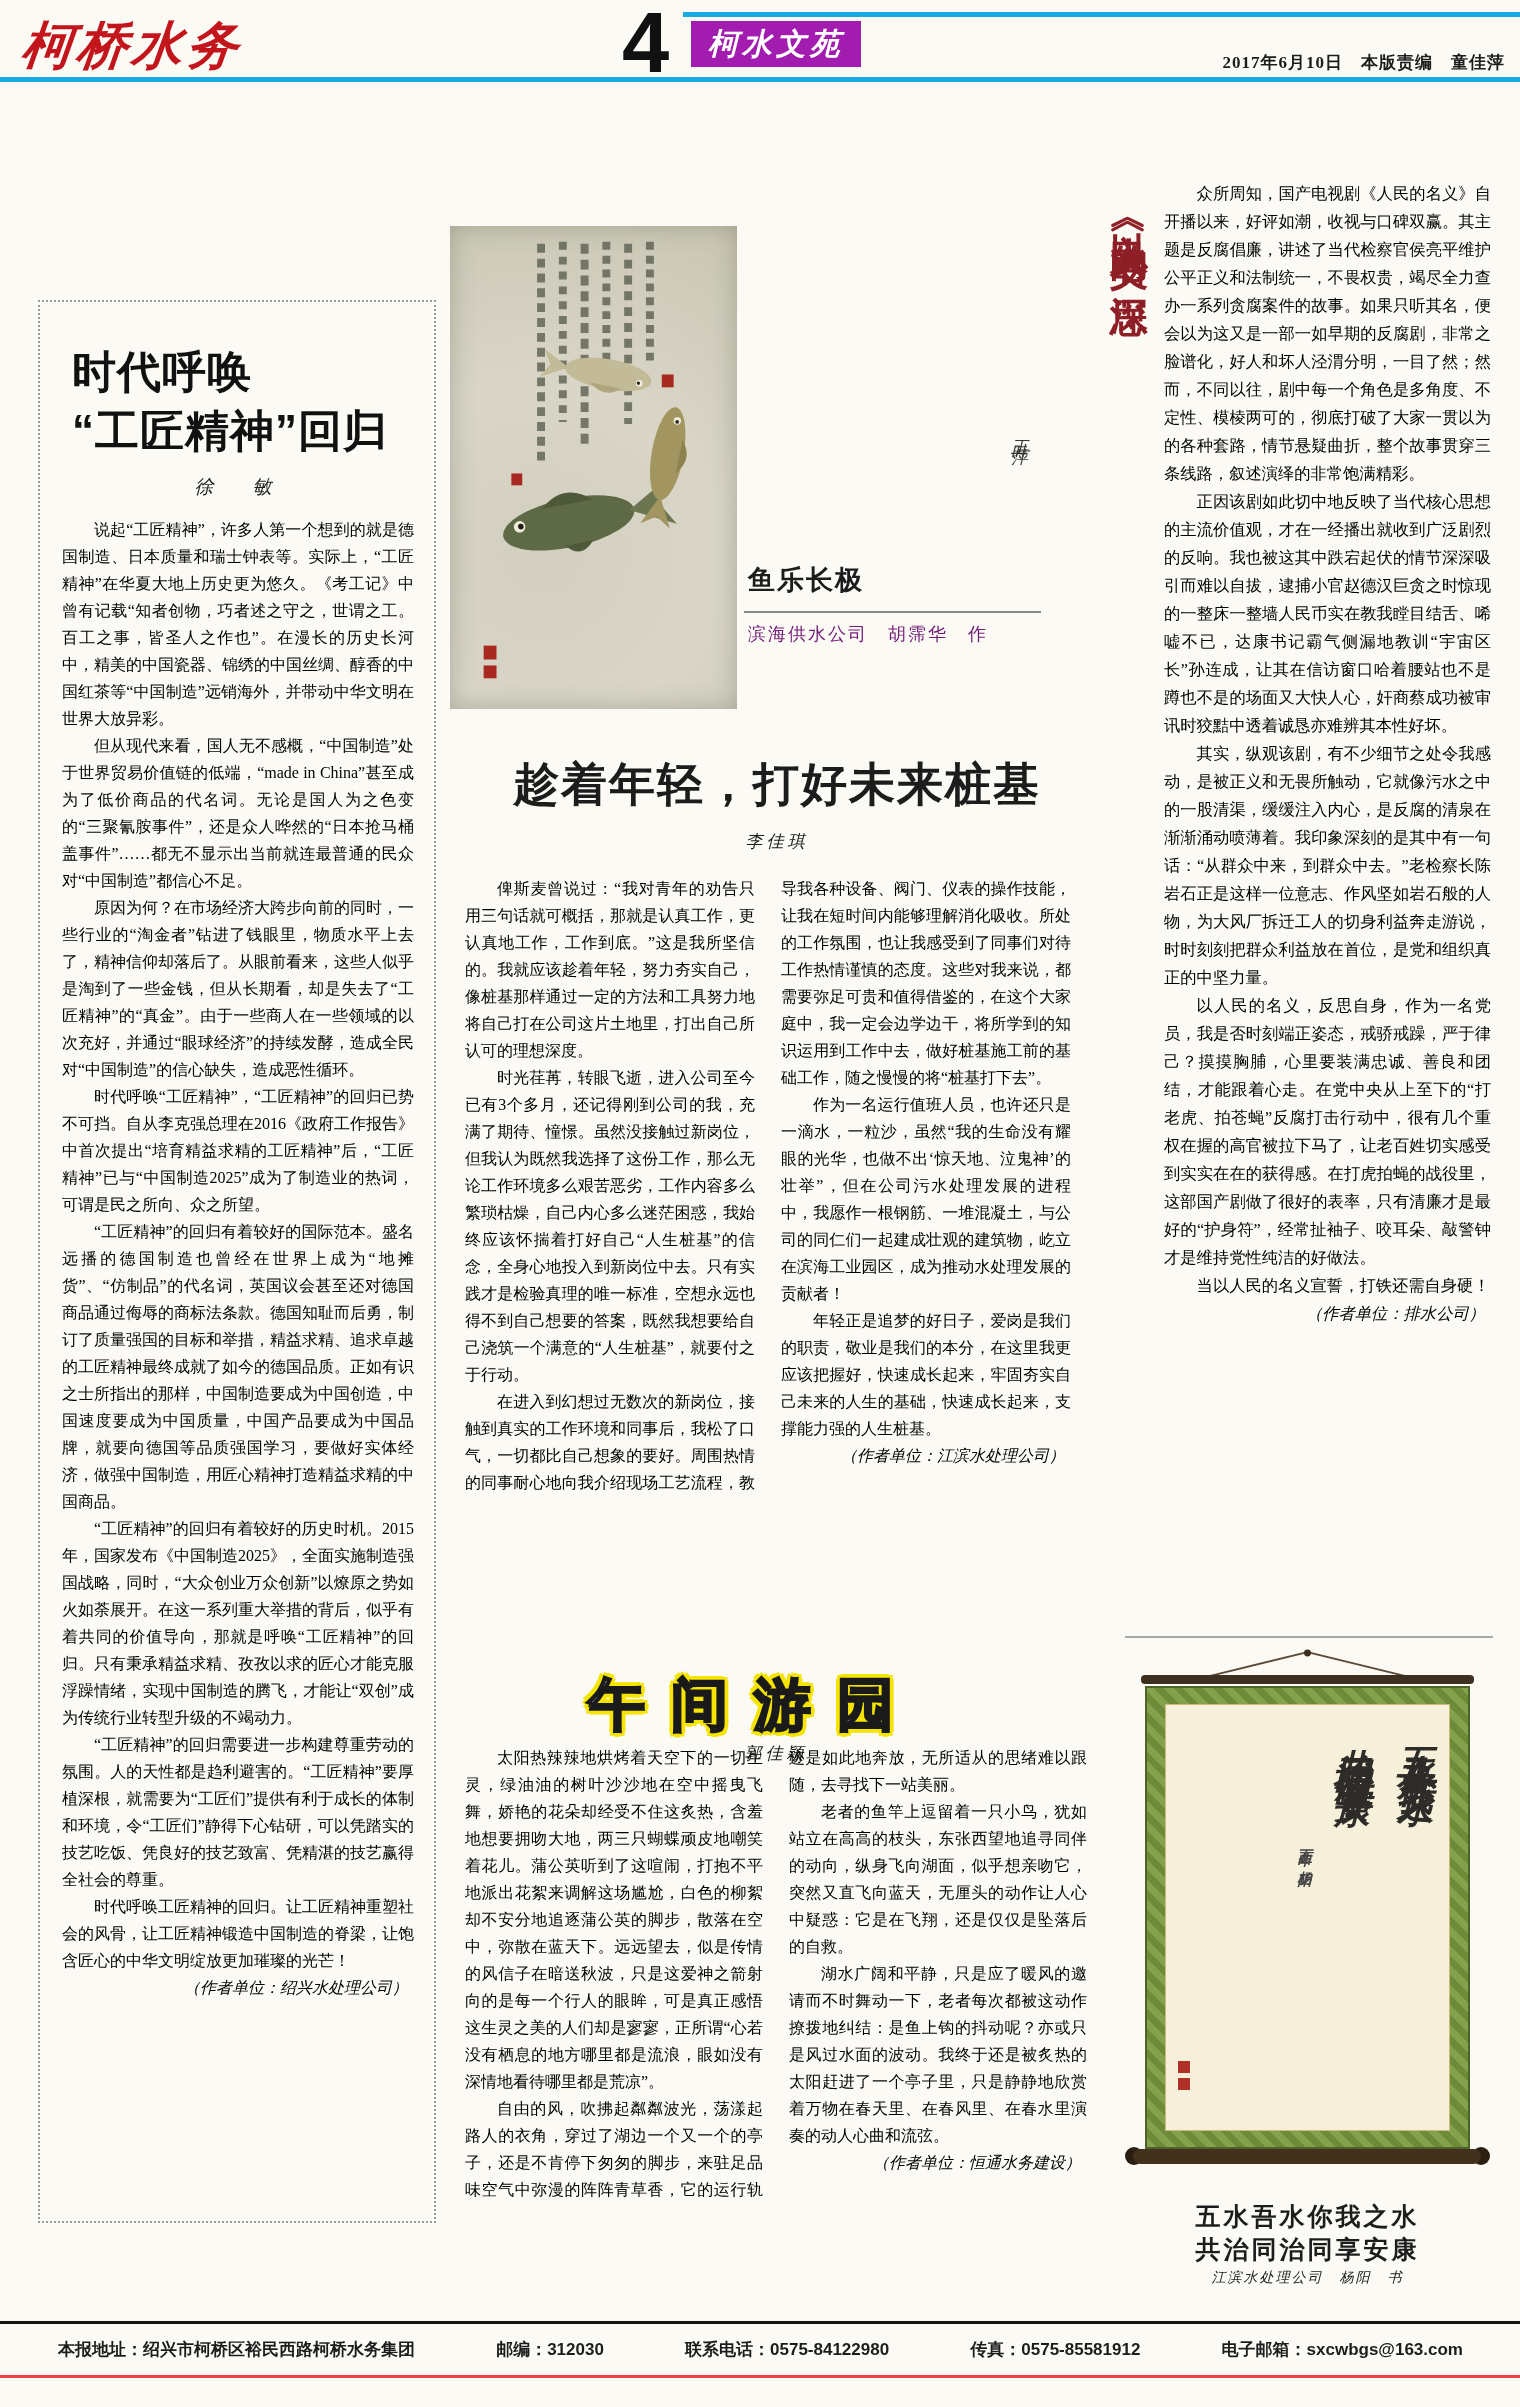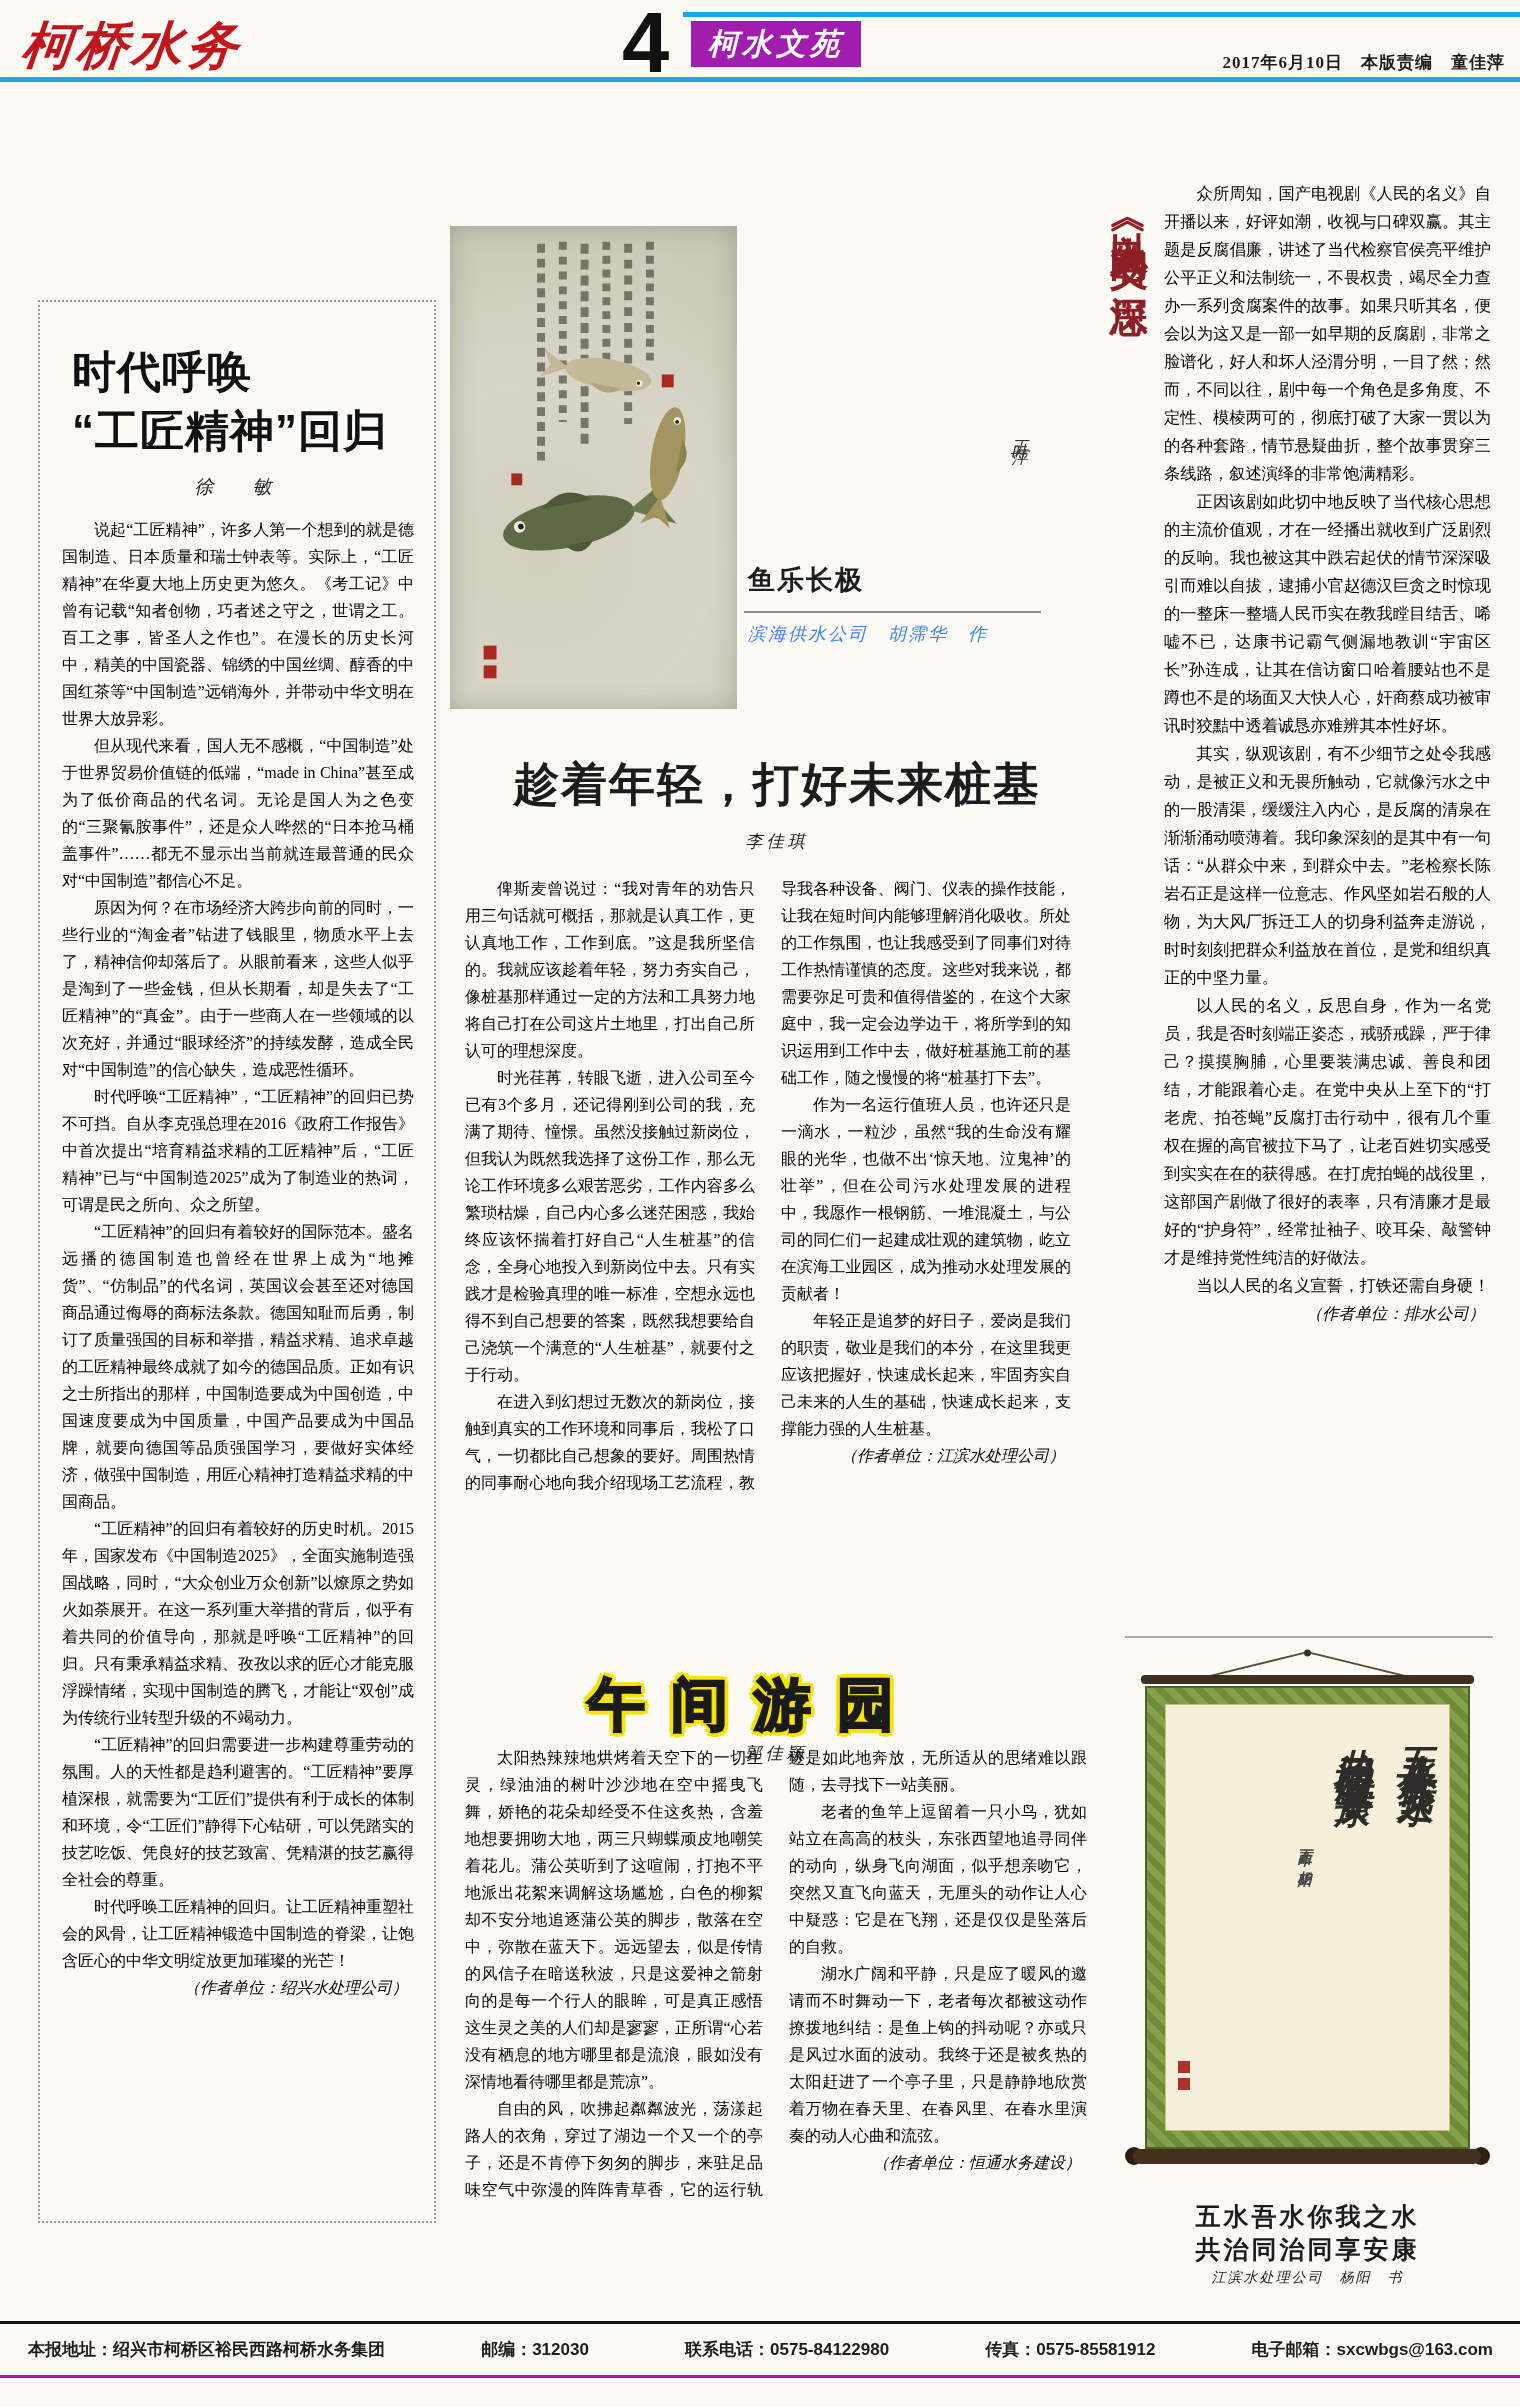--- a/index.html
+++ b/index.html
@@ -19,21 +19,21 @@
   .cyan-line-full{left:0;top:77px;width:1521px;height:5px;background:#18aae3;}
   
   .left-box{left:38px;top:300px;width:398px;height:1923px;border:2px dotted #9b9b9b;box-sizing:border-box;padding:40px 20px 16px 22px;background:#fcfaf5;}
   .left-title{font-size:44px;line-height:59px;font-weight:bold;letter-spacing:1px;color:#111;padding-left:10px;}
   .left-author{text-align:center;font-size:19px;letter-spacing:10px;margin-top:14px;font-style:italic;}
   .left-body{margin-top:16px;height:1624px;}
   
   .painting{left:450px;top:226px;width:287px;height:483px;background:radial-gradient(circle at 32% 68%,#d2cfbf 0%,#d9d6c8 45%,#c9c5b3 100%);box-shadow:inset 0 0 24px rgba(90,90,70,.35);}
   .fish-caption-title{left:748px;top:562px;font-size:27px;font-weight:bold;letter-spacing:2px;}
   .fish-caption-line{left:744px;top:611px;width:297px;height:2px;background:#8a8a8a;}
-  .fish-caption-credit{left:748px;top:622px;font-size:18px;font-style:italic;letter-spacing:2px;color:#3b82f6;}
+  .fish-caption-credit{left:748px;top:622px;font-size:18px;letter-spacing:2px;color:#701a75;}
   
   .center-title{left:475px;top:754px;width:604px;text-align:center;font-size:46px;font-weight:bold;letter-spacing:2px;}
   .center-author{left:475px;top:830px;width:604px;text-align:center;font-size:17px;font-style:italic;letter-spacing:4px;}
   .center-body{left:465px;top:875px;width:606px;height:735px;column-count:2;column-gap:26px;}
   
   .right-title{left:1103px;top:202px;height:455px;writing-mode:vertical-rl;text-orientation:upright;font-size:38px;font-weight:bold;color:#8e1f26;letter-spacing:3px;}
   .right-author{left:1008px;top:426px;writing-mode:vertical-rl;text-orientation:upright;font-size:17px;font-style:italic;letter-spacing:4px;color:#333;}
   .right-body{left:1164px;top:180px;width:327px;height:1445px;font-size:16.3px;line-height:28px;}
   .sep-line{left:1125px;top:1636px;width:368px;height:2px;background:#a9a9a9;}
   
@@ -48,21 +48,21 @@
   .scroll-rod-bot{position:absolute;left:-8px;top:500px;width:348px;height:15px;background:#42311d;border-radius:8px;}
   .rod-knob{position:absolute;top:498px;width:18px;height:18px;background:#2b1f12;border-radius:50%;}
   .scroll-cap1{left:1141px;top:2200px;width:333px;text-align:center;font-size:25px;font-weight:bold;letter-spacing:3px;}
   .scroll-cap2{left:1141px;top:2233px;width:333px;text-align:center;font-size:25px;font-weight:bold;letter-spacing:3px;}
   .scroll-credit{left:1141px;top:2269px;width:333px;text-align:center;font-size:14px;font-style:italic;letter-spacing:2px;}
   
   .garden-title{left:443px;top:1667px;width:622px;text-align:center;font-size:57px;font-weight:bold;letter-spacing:26px;color:#ffffff;-webkit-text-stroke:2.5px #1a1a1a;text-shadow:4px 4px 0 #f5e400,-4px -4px 0 #f5e400,4px -4px 0 #f5e400,-4px 4px 0 #f5e400,0 5px 0 #f5e400,5px 0 0 #f5e400,0 -5px 0 #f5e400,-5px 0 0 #f5e400;}
   .garden-author{left:465px;top:1742px;width:622px;text-align:center;font-size:17px;font-style:italic;letter-spacing:4px;}
   .garden-body{left:465px;top:1744px;width:622px;height:511px;column-count:2;column-gap:26px;}
   
-  .footer{left:0;top:2321px;width:1521px;height:57px;border-top:3px solid #151515;border-bottom:3px solid #a21caf;box-sizing:border-box;display:flex;align-items:center;justify-content:space-between;padding:0 28px;font-size:17px;font-weight:bold;}
+  .footer{left:0;top:2321px;width:1521px;height:57px;border-top:3px solid #151515;border-bottom:3px solid #ef4444;box-sizing:border-box;display:flex;align-items:center;justify-content:space-between;padding:0 58px;font-size:17px;font-weight:bold;}
 </style>
 </head>
 <body>
 
 <div class="page">
 
   <div class="abs masthead song">柯桥水务</div>
   <div class="abs pagenum hei">4</div>
   <div class="abs cyan-line-top"></div>
   <div class="abs section-badge song">柯水文苑</div>

